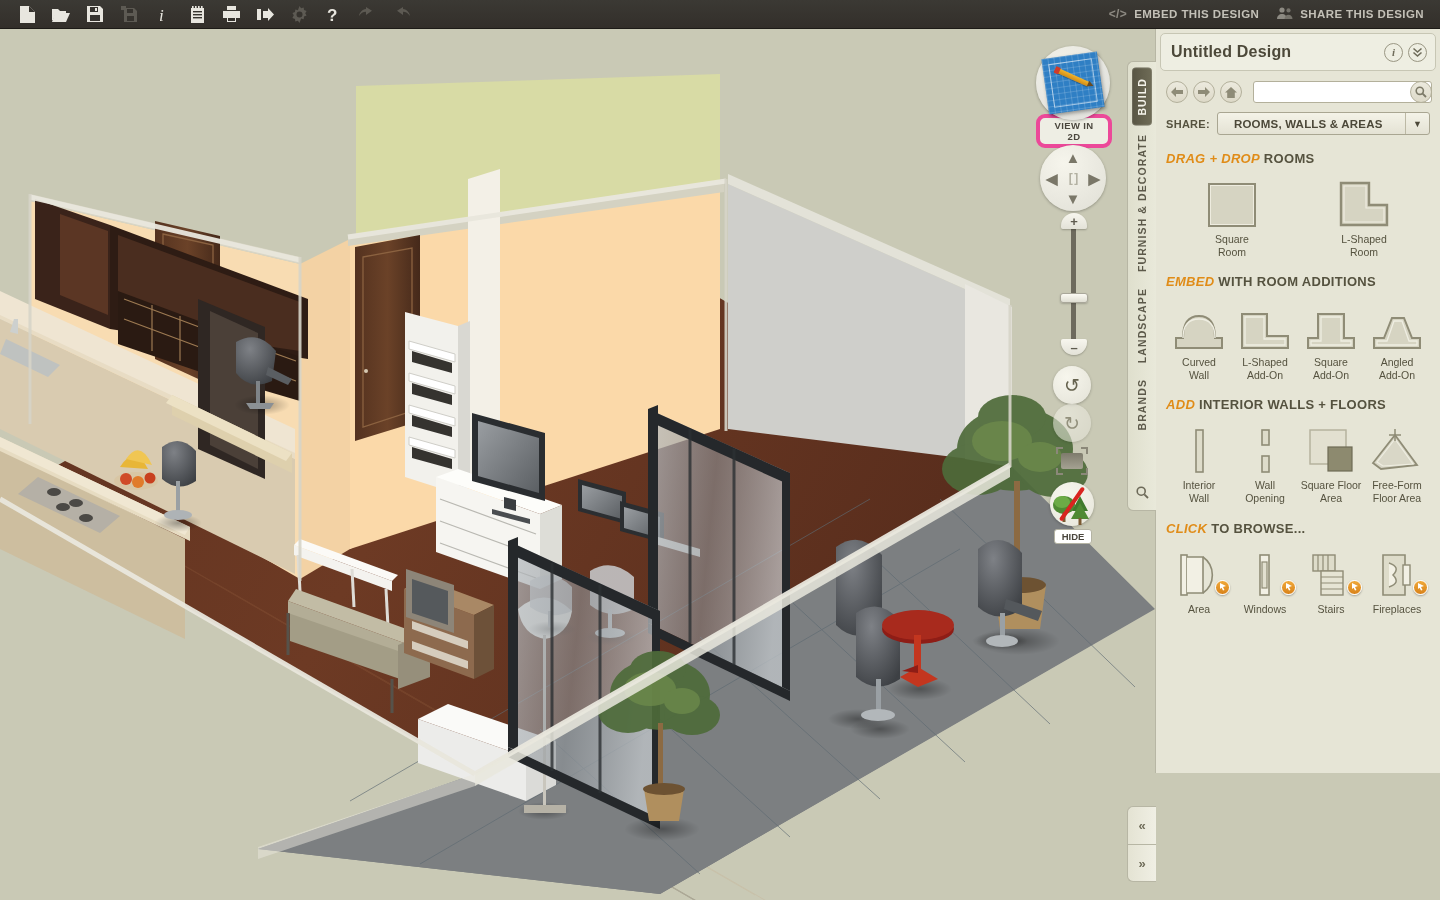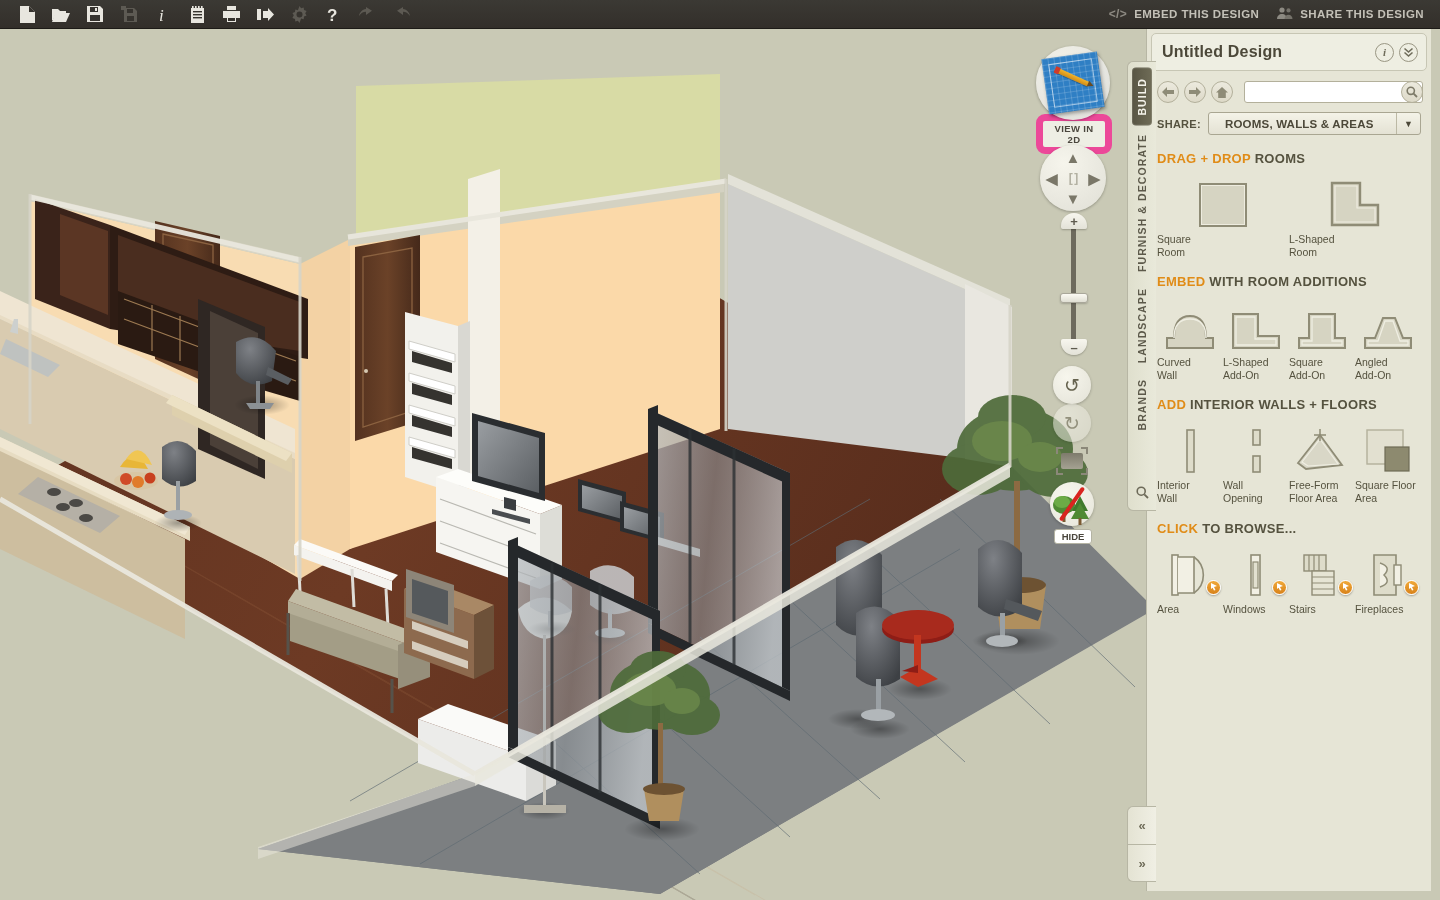--- a/index.html
+++ b/index.html
@@ -83,21 +83,21 @@
   }
   .bp-pencil {
     position:absolute; left: 12px; top: 20px; width: 34px; height: 5px;
     background: linear-gradient(#f2b42c,#d08c16); transform: rotate(32deg);
     border-radius: 1px; box-shadow: 0 1px 1px rgba(0,0,0,.3);
   }
   .bp-pencil::after{content:"";position:absolute;right:-5px;top:-1px;border-left:6px solid #6a4b22;border-top:3.5px solid transparent;border-bottom:3.5px solid transparent;}
   .bp-pencil::before{content:"";position:absolute;left:-3px;top:-1px;width:5px;height:7px;background:#cf3b2a;border-radius:1px;}
   .view2d-label {
     margin-top: -6px; display:inline-block;
-    background: #eeeee4; border: 7px solid #ec4899; border-radius: 9px;
+    background: #eeeee4; border: 4px solid #ec4899; border-radius: 9px;
     color: #4a463d; font-size: 9.5px; font-weight: bold; letter-spacing: .4px;
     padding: 2px 8px; cursor: pointer;
   }
 
   .pan-disc {
     left: 1040px; top: 145px; width: 66px; height: 66px; border-radius: 50%;
     background: radial-gradient(circle at 36% 28%, #f6f5ec, #e0dfd6);
     box-shadow: 0 1px 3px rgba(0,0,0,.28);
   }
   .pan-arrow { position:absolute; color:#7a7768; font-size: 15px; font-weight: bold; cursor:pointer; line-height:1; }
@@ -180,21 +180,21 @@
   }
   .rail-tab.active {
     background: linear-gradient(90deg,#6f6c57,#585543); color: #f4f3ea;
     border-radius: 4px; box-shadow: inset 0 0 0 1px rgba(255,255,255,.12);
     padding: 10px 4px;
   }
   .rail-search { margin-top: auto; margin-bottom: 8px; color:#6d6a59; font-size: 13px; cursor: pointer; }
 
   
   .panel {
-    position: absolute; right: 9px; top: 29px; width: 285px; height: 862px;
+    position: absolute; right: 0; top: 29px; width: 285px; height: 744px;
     background: #e6e5d6; border-left: 1px solid #b7b6a4;
   }
   .panel-head {
     height: 38px; margin: 4px 4px 0 4px; background: #eeeee2;
     border: 1px solid #c7c6b4; border-radius: 5px;
     display: flex; align-items: center; padding: 0 8px 0 10px;
   }
   .panel-title { font-size: 16px; font-weight: bold; color: #4c4839; letter-spacing: .2px; }
   .head-btns { margin-left: auto; display: flex; gap: 5px; }
   .circ-btn {
@@ -239,25 +239,25 @@
     cursor: pointer; position: relative;
   }
   .select-arrow {
     position:absolute; right: 0; top: 0; bottom: 0; width: 24px;
     border-left: 1px solid #bcb9a5; display:flex; align-items:center; justify-content:center;
     color: #4c4839; font-size: 9px;
   }
 
   .section { padding: 16px 10px 0 10px; }
   .sec-title { font-size: 13px; font-weight: bold; letter-spacing: .3px; margin-bottom: 9px; }
-  .sec-title .hi { color: #e08c18; }
+  .sec-title .hi { color: #e08c18; font-style: italic; }
   .sec-title .rest { color: #55523f; }
 
   .grid { display: flex; }
-  .cell { flex: 1; cursor: pointer; }
+  .cell { flex: 1; text-align: center; cursor: pointer; }
   .cell-icon { height: 52px; display: flex; align-items: flex-end; justify-content: center; position: relative; }
   .cell-label { font-size: 10.5px; color: #55523f; line-height: 1.2; margin-top: 6px; }
 
   .sq-room { width: 48px; height: 44px; border: 2px solid #8f8c76; background:#d6d4c2; box-shadow: inset 0 0 0 1px #eeecdf; }
   .sm-room { width: 24px; height: 24px; border: 2px solid #8f8c76; background:#d6d4c2; box-shadow: inset 0 0 0 1px #eeecdf; margin-bottom: 9px; }
 
   .collapse-col { position: absolute; left: 1127px; bottom: 18px; width: 29px; z-index: 30; }
   .collapse-btn {
     width: 29px; height: 38px;
     background: linear-gradient(90deg,#e4e3d3,#f0efe4);
@@ -991,38 +991,38 @@
             <svg width="18" height="44" viewBox="0 0 18 44">
               <rect x="6" y="1" width="7" height="15" fill="#dedcca" stroke="#8f8c76" stroke-width="1.6"></rect>
               <rect x="6" y="27" width="7" height="16" fill="#dedcca" stroke="#8f8c76" stroke-width="1.6"></rect>
             </svg>
           </div>
           <div class="cell-label" style="white-space:pre-line">Wall
 Opening</div>
         </div>
         <div class="cell">
           <div class="cell-icon">
+            <svg width="46" height="44" viewBox="0 0 46 44">
+              <rect x="2" y="1" width="36" height="34" fill="#e2e0d0" stroke="#b3b09b" stroke-width="1.4"></rect>
+              <rect x="20" y="18" width="24" height="24" fill="#8d8a6f" stroke="#6e6b55" stroke-width="1.2"></rect>
+            </svg>
+          </div>
+          <div class="cell-label" style="white-space:pre-line">Square Floor
+Area</div>
+        </div>
+        <div class="cell">
+          <div class="cell-icon">
             <svg width="52" height="44" viewBox="0 0 52 44">
               <path d="M24 6 L46 36 L10 40 L2 34 Z" fill="#d9d7c7" stroke="#8f8c76" stroke-width="1.8"></path>
               <path d="M24 10 L42 35 L12 37 L6 33 Z" fill="none" stroke="#efeee2" stroke-width="1.2"></path>
               <path d="M24 0 L24 12 M18 6 L30 6" stroke="#8f8c76" stroke-width="1.5"></path>
             </svg>
           </div>
           <div class="cell-label" style="white-space:pre-line">Free-Form
 Floor Area</div>
-        </div>
-        <div class="cell">
-          <div class="cell-icon">
-            <svg width="46" height="44" viewBox="0 0 46 44">
-              <rect x="2" y="1" width="36" height="34" fill="#e2e0d0" stroke="#b3b09b" stroke-width="1.4"></rect>
-              <rect x="20" y="18" width="24" height="24" fill="#8d8a6f" stroke="#6e6b55" stroke-width="1.2"></rect>
-            </svg>
-          </div>
-          <div class="cell-label" style="white-space:pre-line">Square Floor
-Area</div>
         </div>
       </div>
     </div>
 
     <div class="section">
       <div class="sec-title">
         <span class="hi">CLICK</span><span class="rest"> TO BROWSE...</span>
       </div>
       <div class="grid">
         <div class="cell">

